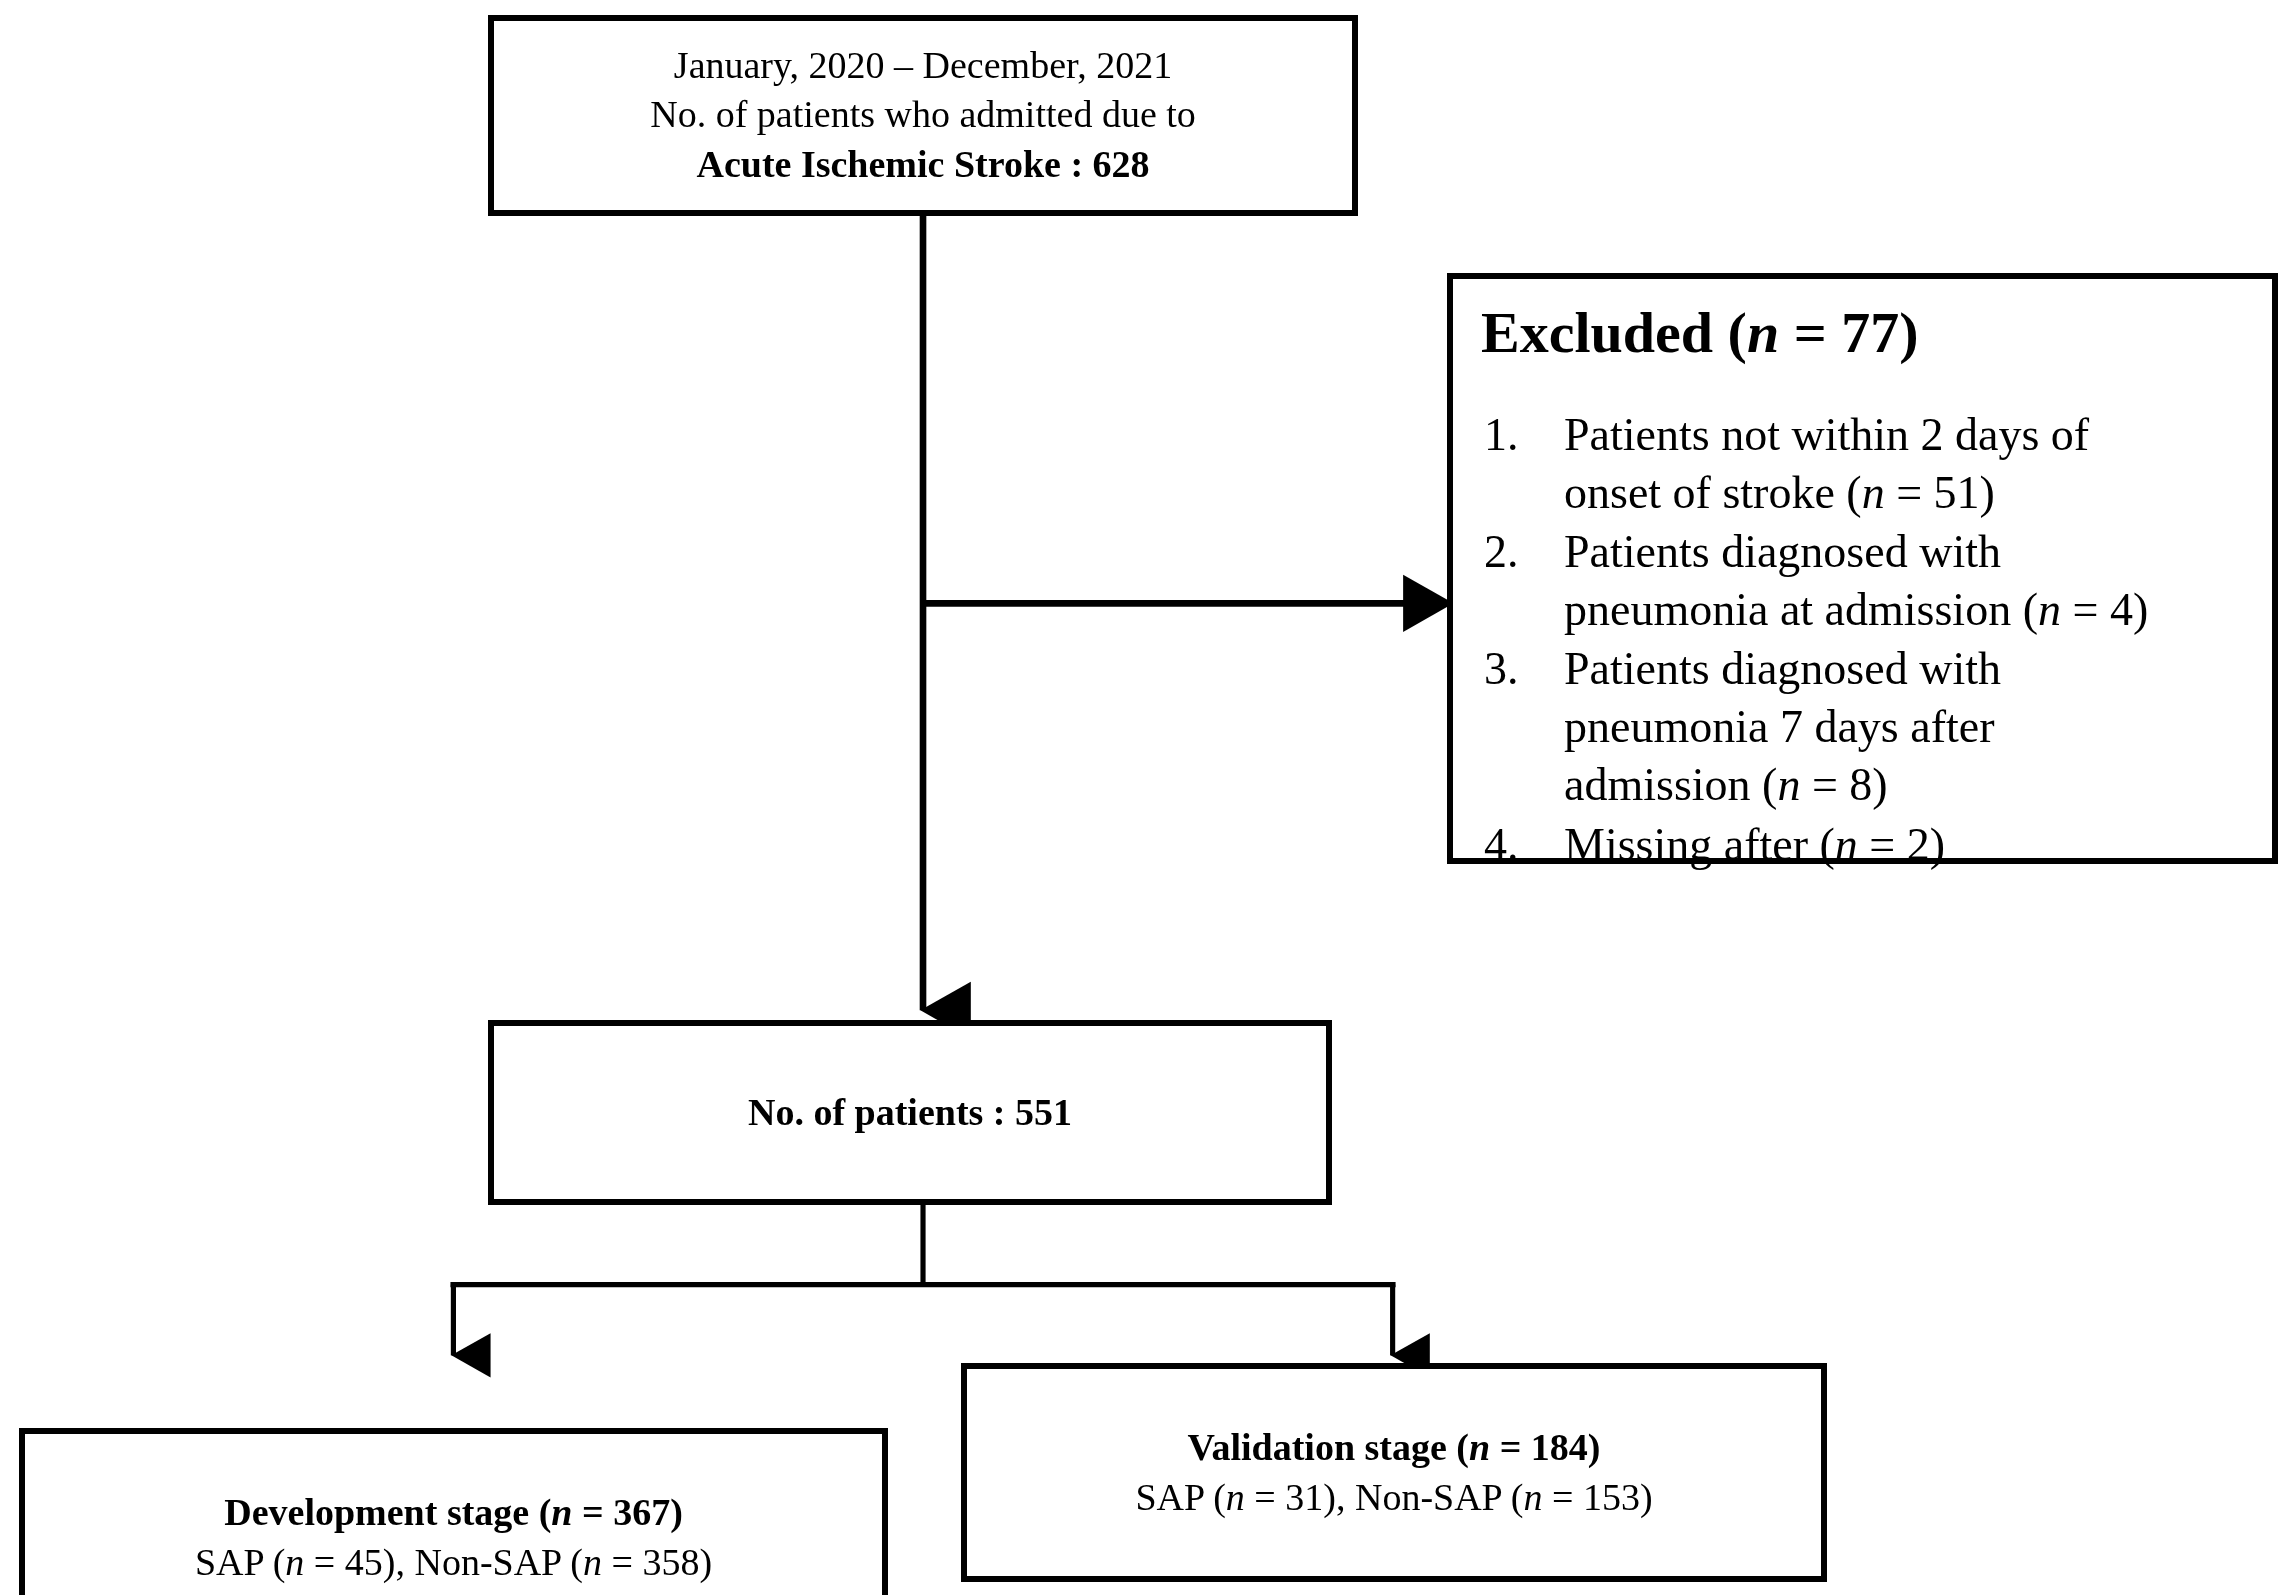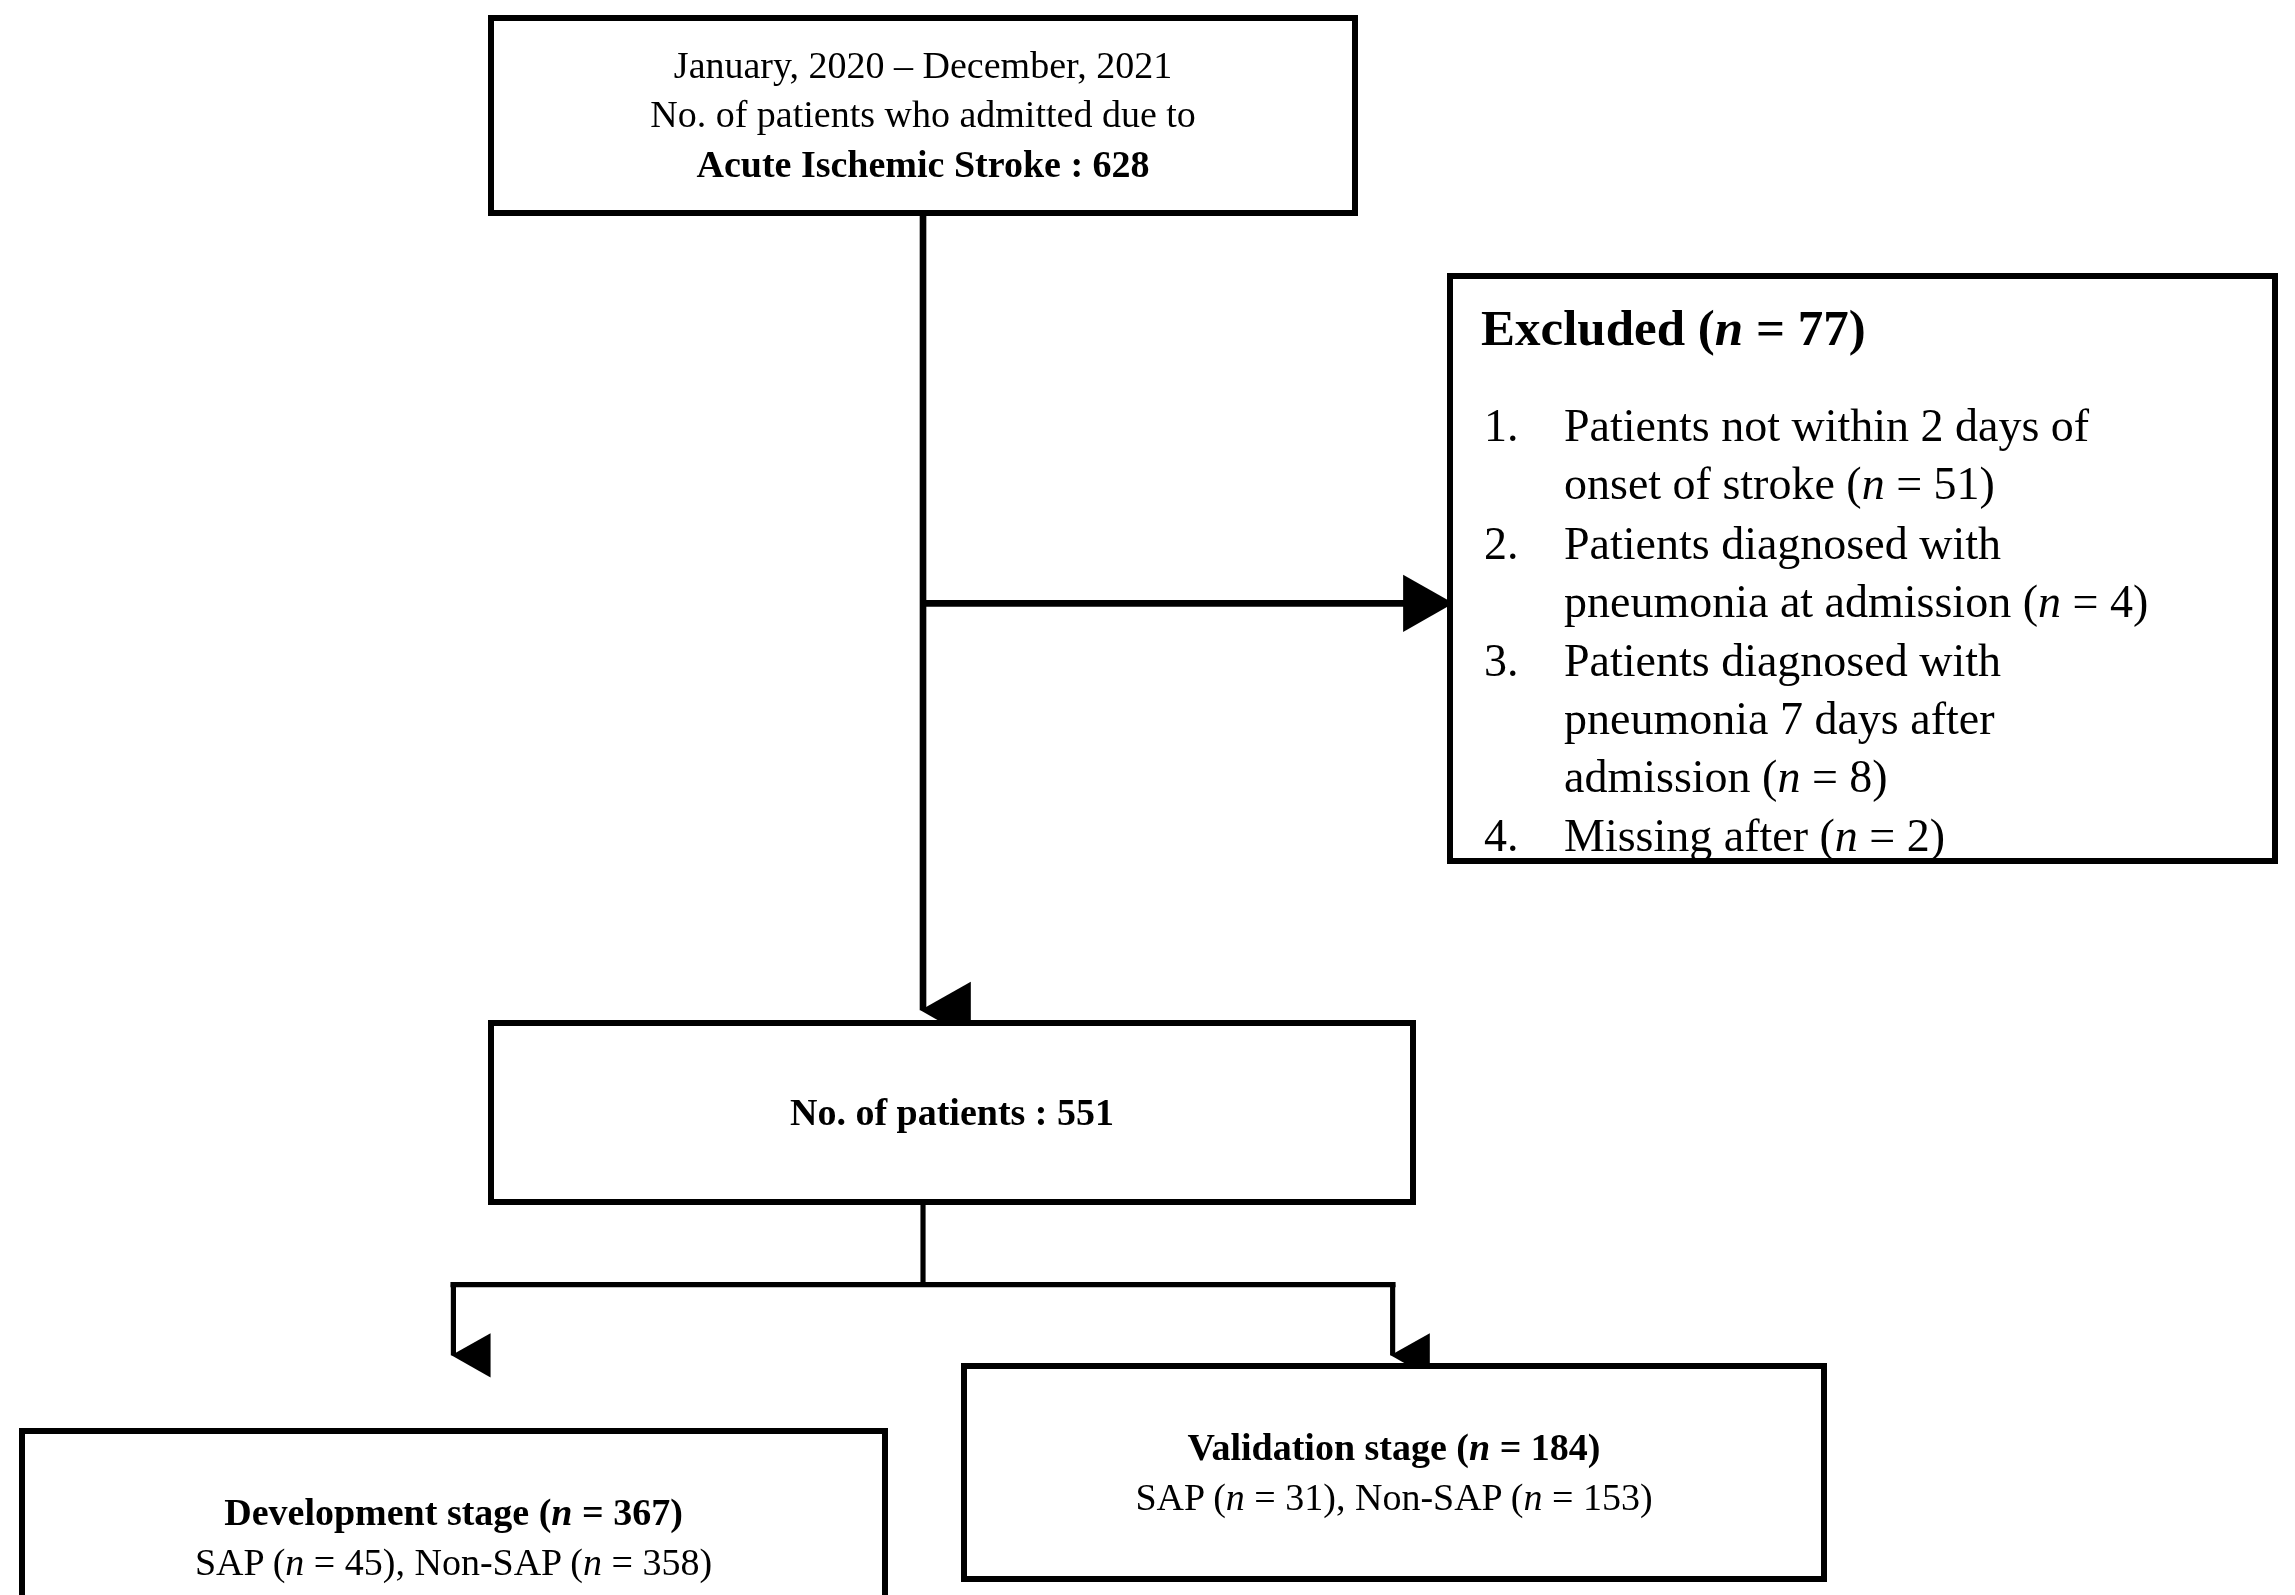--- a/index.html
+++ b/index.html
@@ -64,39 +64,39 @@
     left: 1447px;
     top: 273px;
     width: 831px;
     height: 591px;
     justify-content: flex-start;
     padding: 19px 16px 0 28px;
   }
   #node-included {
     left: 488px;
     top: 1020px;
-    width: 928px;
+    width: 844px;
     height: 185px;
   }
   #node-development {
     left: 19px;
     top: 1428px;
     width: 869px;
     height: 219px;
   }
   #node-validation {
     left: 961px;
     top: 1363px;
     width: 866px;
     height: 219px;
   }
 
   
   .excl-title {
-    font-size: 51px;
+    font-size: 58px;
     font-weight: bold;
     line-height: 1.2;
     margin-bottom: 38px;
   }
   .excl-list {
     list-style: none;
     margin: 0;
     padding: 0;
   }
   .excl-item {

